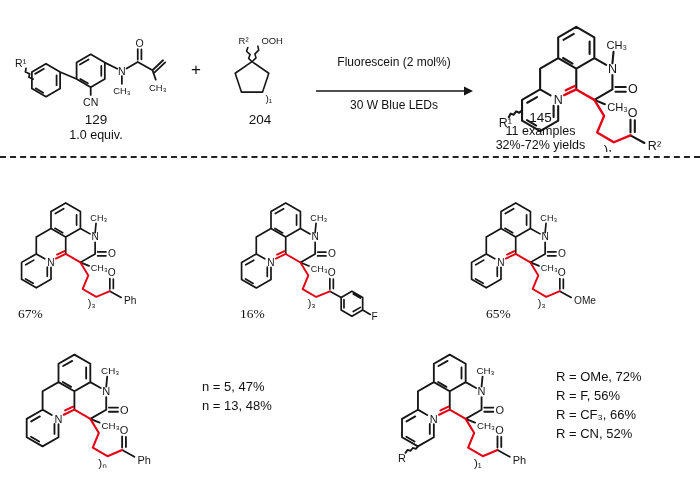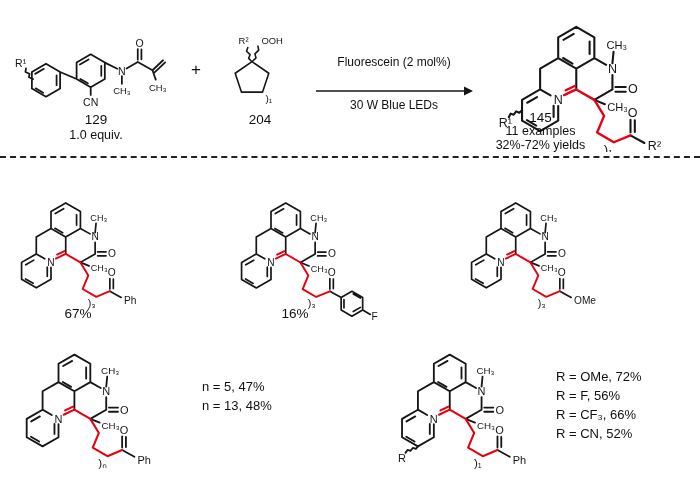--- a/index.html
+++ b/index.html
@@ -9,21 +9,21 @@
   .bond{stroke:#161616;stroke-width:1.5;fill:none;stroke-linecap:round;stroke-linejoin:round;}
   .rbond{stroke:#e60012;stroke-width:1.7;fill:none;stroke-linecap:round;stroke-linejoin:round;}
   svg text{font-family:"Liberation Sans",sans-serif;fill:#161616;stroke:none;}
   .at{font-size:9px;text-anchor:middle;dominant-baseline:central;}
   .at.start{text-anchor:start;}
   .small{font-size:8px;}
   .br{font-size:9.5px;text-anchor:middle;dominant-baseline:central;}
   .cmp{font-weight:normal;font-size:13.5px;text-align:center;}
   .eq{font-size:12.5px;text-align:center;}
   .cond{font-size:12px;text-align:center;}
-  .yld{font-size:13.5px;text-align:center;}
+  .yld{font-size:13.5px;text-align:left;font-family:Liberation Serif, serif;}
   .note{font-size:13px;}
   .head{font-weight:bold;font-style:italic;font-size:13.5px;}
   .plus{font-size:17px;text-align:center;}
   .divider{border-top:2px dashed #222;width:700px;height:0;}
 </style>
 </head>
 <body>
 
 <div class="page">
 
@@ -138,20 +138,21 @@
   </svg>
   <div class="abs yld" style="left:240px;top:306px;width:110px">16%</div>
 
   <svg class="abs" style="left:458px;top:186px" width="172" height="129" viewBox="0 0 152 114">
     <g transform="translate(6,2)">
       <use href="#core"></use>
       <text class="br" x="68" y="101.5">)₃</text>
       <text class="at start" x="96.5" y="99">OMe</text>
     </g>
   </svg>
+  <div class="abs yld" style="left:486px;top:306px;width:130px">65%</div>
 
   <svg class="abs" style="left:12px;top:336px" width="186" height="140" viewBox="0 0 152 114">
     <g transform="translate(6,2)">
       <use href="#core"></use>
       <text class="br" x="68" y="101.5">)ₙ</text>
       <text class="at start" x="96.5" y="99">Ph</text>
     </g>
   </svg>
   <div class="abs note" style="left:202px;top:379px">n = 5, 47%</div>
   <div class="abs note" style="left:202px;top:398px">n = 13, 48%</div>

